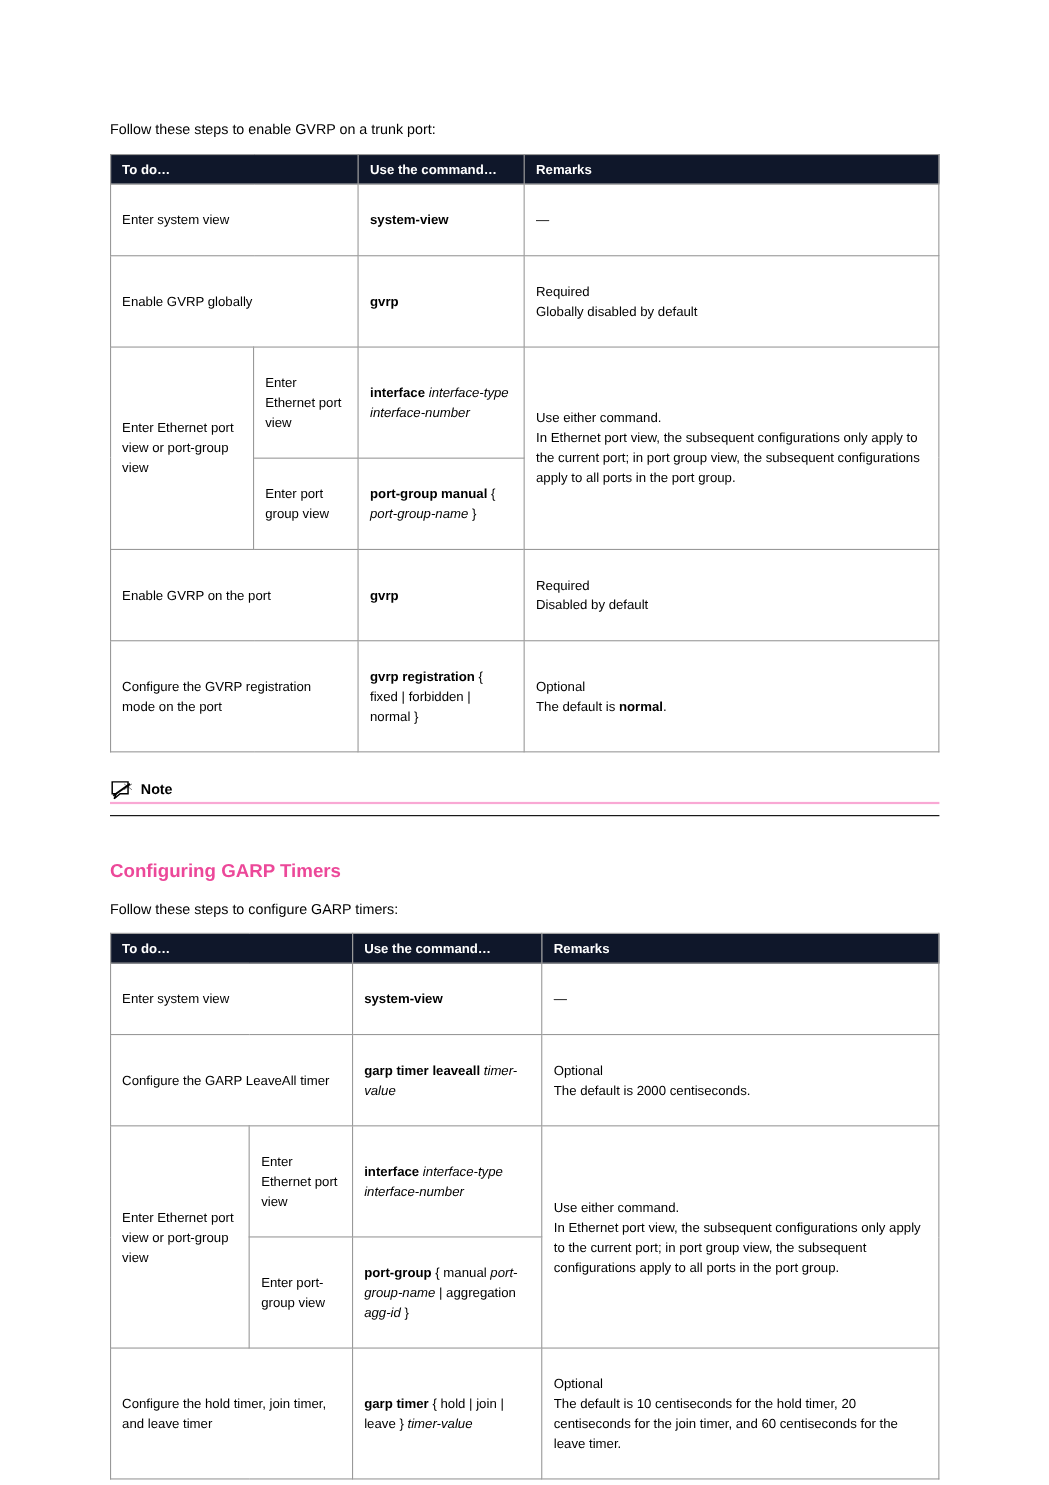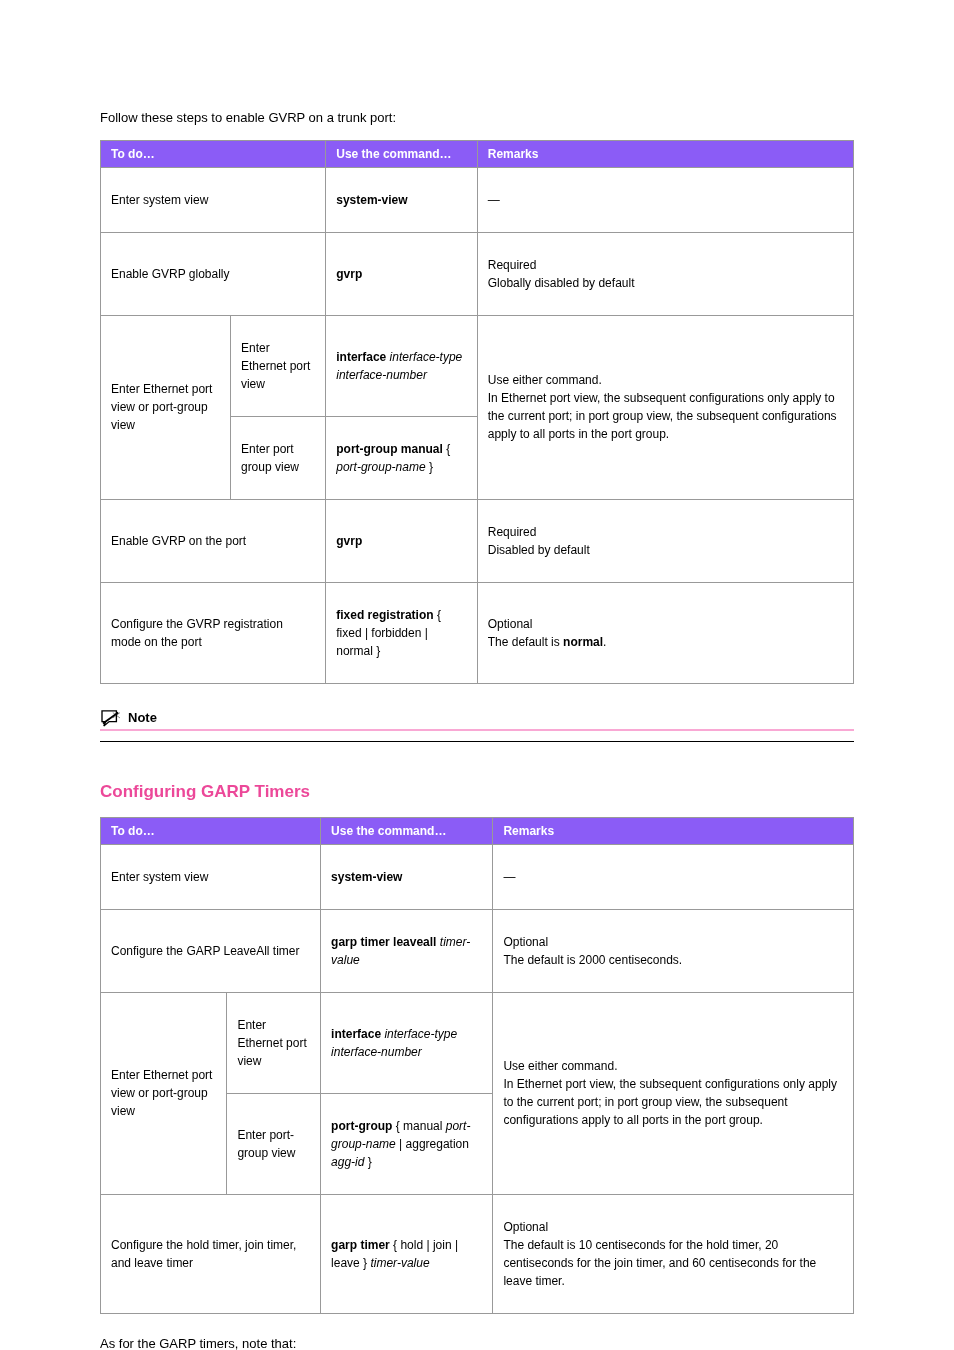--- a/index.html
+++ b/index.html
@@ -21,21 +21,21 @@
     line-height: 1.5;
     margin: 12px 0;
   }
   table {
     border-collapse: collapse;
     width: 100%;
     margin: 8px 0 20px 0;
     font-size: 12px;
   }
   th {
-    background-color: #8b5cf6;
+    background-color: #0f172a;
     color: #fff;
     font-weight: bold;
     text-align: left;
     padding: 6px 10px;
     border: 1px solid #999;
   }
   td {
     border: 1px solid #999;
     padding: 23px 10px;
     vertical-align: middle;
@@ -135,21 +135,21 @@
         <td colspan="2">Enable GVRP on the port</td>
         <td><span class="cmd">gvrp</span></td>
         <td>
           <span>Required</span><br>
           <span>Disabled by default</span>
         </td>
       </tr>
       <tr>
         <td colspan="2">Configure the GVRP registration mode on the port</td>
         <td>
-          <span class="cmd">fixed registration </span><span>{ fixed | forbidden | normal }</span>
+          <span class="cmd">gvrp registration </span><span>{ fixed | forbidden | normal }</span>
         </td>
         <td>
           <span>Optional</span><br>
           <span>The default is </span><span class="cmd">normal</span><span>.</span>
         </td>
       </tr>
     </tbody>
   </table>
 
   <div class="note-block">
@@ -159,20 +159,21 @@
         <path d="M14 4 L22 10 M22 4 L14 10" stroke="#000" stroke-width="1" fill="none" opacity="0.5"></path>
         <path d="M3 16 L20 4" stroke="#000" stroke-width="2"></path>
       </svg>
       <span class="note-label">Note</span>
     </div>
     <div class="note-bottom"></div>
   </div>
 
   <div class="section-heading">Configuring GARP Timers</div>
 
+  <p class="body-text">Follow these steps to configure GARP timers:</p>
 
   <table>
     <thead>
       <tr>
         <th colspan="2">To do…</th>
         <th>Use the command…</th>
         <th>Remarks</th>
       </tr>
     </thead>
     <tbody>

